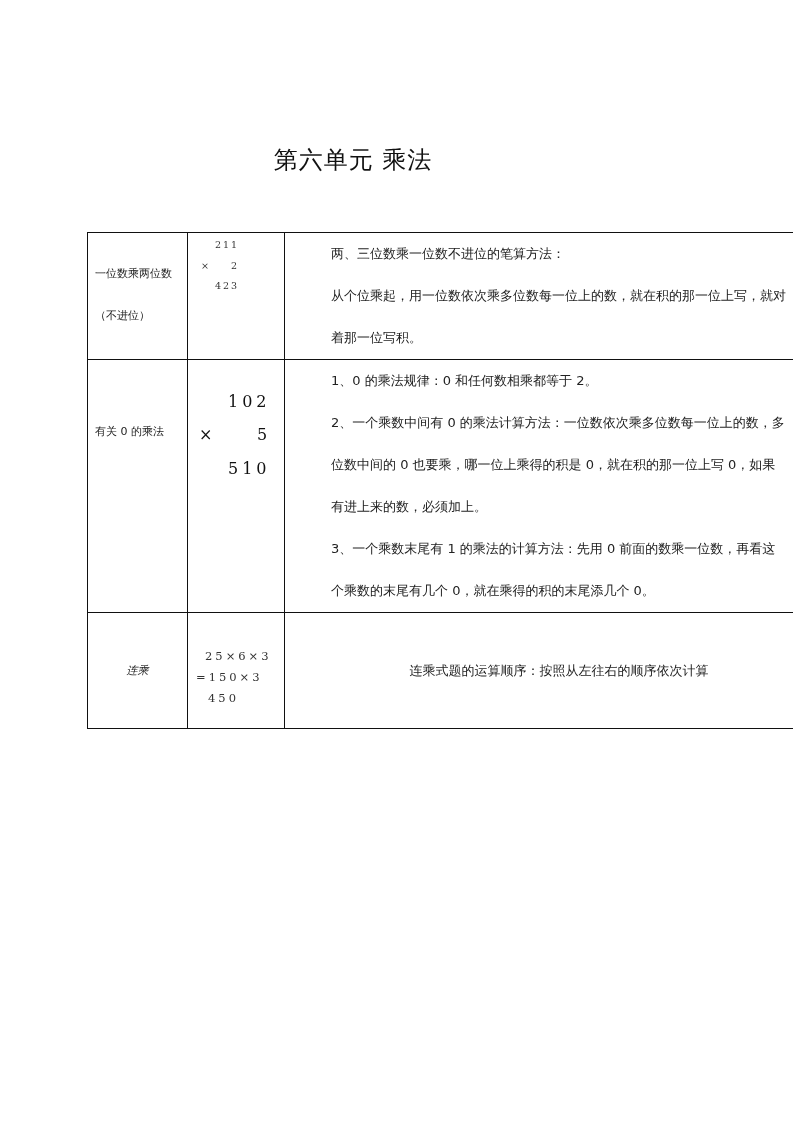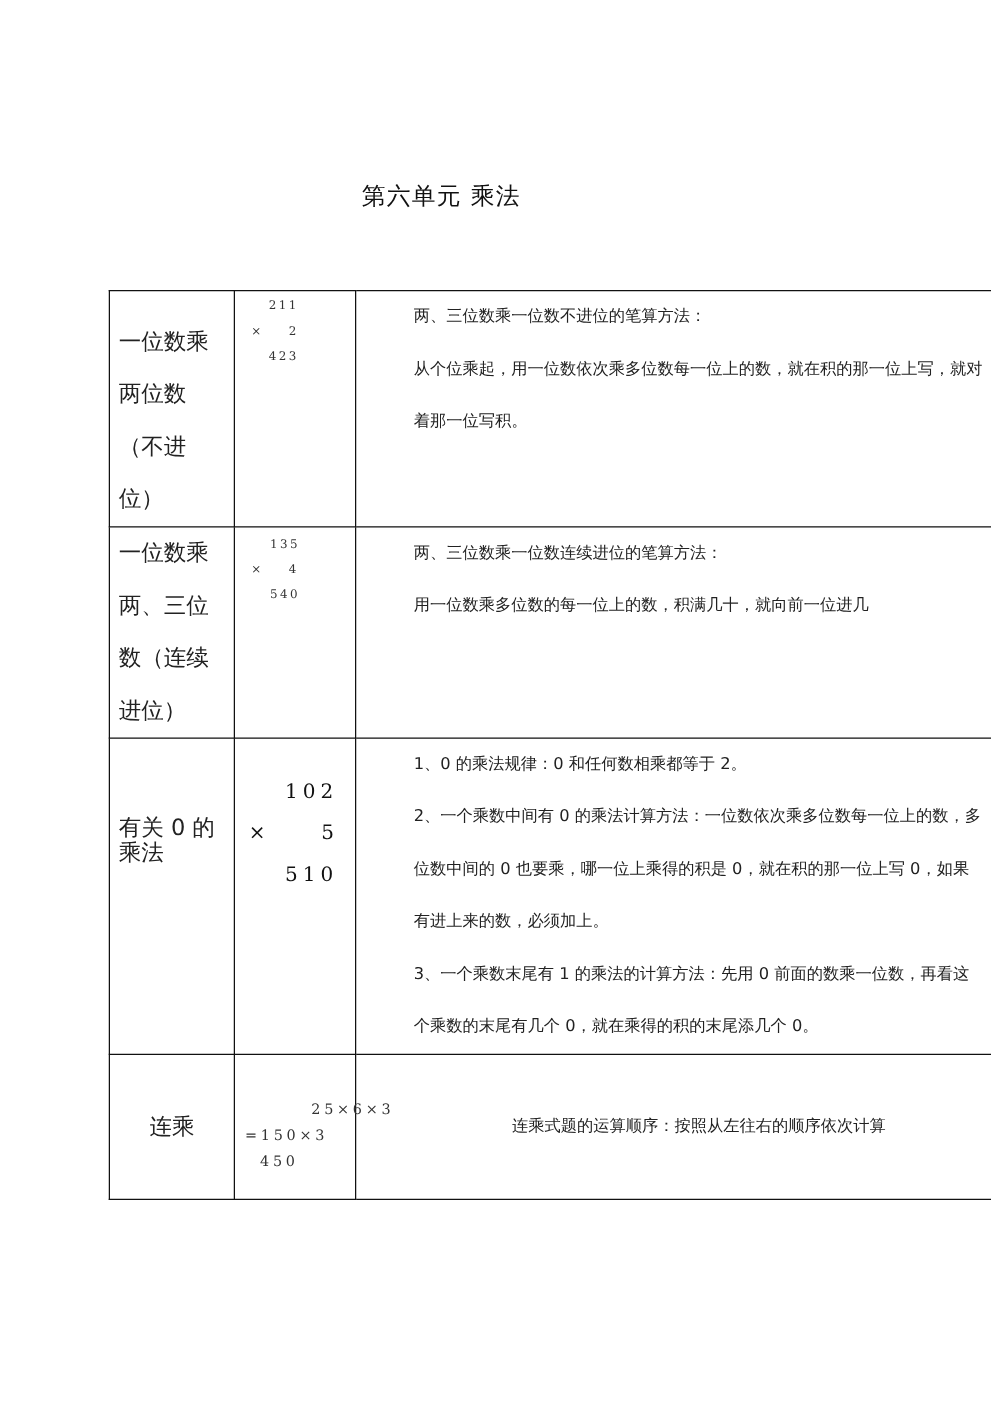--- a/index.html
+++ b/index.html
@@ -3,36 +3,36 @@
   <meta charset="utf-8">
   <style>
     html, body { margin: 0; padding: 0; background: #ffffff; }
     body {
       width: 793px; height: 1122px; position: relative; overflow: hidden;
       font-family: "DejaVu Sans", "Liberation Sans", sans-serif;
       color: #1a1a1a;
     }
     .title {
       position: absolute; top: 144px; left: 0; width: 706px;
-      text-align: center; font-size: 19px; letter-spacing: 1px;
+      text-align: center; font-size: 24px; letter-spacing: 1px;
       color: #111;
     }
     table.main {
       position: absolute; left: 87px; top: 232px;
       width: 706px; border-collapse: collapse; table-layout: fixed;
     }
     table.main td {
       border: 1.5px solid #111; vertical-align: top; padding: 0;
       font-size: 13px; color: #222;
     }
     col.c1 { width: 100px; }
     col.c2 { width: 97px; }
     col.c3 { width: 509px; }
 
-    .topic { padding: 6px 6px 0 7px; line-height: 42px; font-size: 18px; }
+    .topic { padding: 6px 6px 0 7px; line-height: 42px; font-size: 11px; }
     .topic.justify { text-align: justify; text-align-last: justify; }
     .topic.center { text-align: center; }
 
     .desc { padding: 8px 6px 0 7px; line-height: 42px; font-size: 13px; margin-left: 39px; }
     .desc p { margin: 0; }
 
     .calc {
       font-family: "DejaVu Serif", "Liberation Serif", serif;
       color: #333; font-size: 9.5px; letter-spacing: 2px;
       position: relative; height: 100%;
@@ -73,38 +73,20 @@
     </td>
     <td>
       <div class="desc" style="padding-top:0px;">
         <p>两、三位数乘一位数不进位的笔算方法：</p>
         <p>从个位乘起，用一位数依次乘多位数每一位上的数，就在积的那一位上写，就对着那一位写积。</p>
       </div>
     </td>
   </tr>
 
 
-  <tr class="row3">
-    <td>
-      <div class="topic" style="padding-top:0px;">一位数乘两、三位数（连续进位）</div>
-    </td>
-    <td>
-      <div class="calc">
-        <span class="ln" style="left:28px;top:8px;">135</span>
-        <span class="ln" style="left:13px;top:28px;">×    4</span>
-        <span class="ln" style="left:28px;top:48px;">540</span>
-      </div>
-    </td>
-    <td>
-      <div class="desc" style="padding-top:0px;">
-        <p>两、三位数乘一位数连续进位的笔算方法：</p>
-        <p>用一位数乘多位数的每一位上的数，积满几十，就向前一位进几</p>
-      </div>
-    </td>
-  </tr>
 
   <tr class="row4">
     <td style="vertical-align:top;">
       <div class="topic" style="padding-top:62px;line-height:20px;">有关 0 的乘法</div>
     </td>
     <td>
       <div class="calc big">
         <span class="ln" style="left:40px;top:32px;">102</span>
         <span class="ln" style="left:11px;top:65px;">×</span>
         <span class="ln" style="left:69px;top:65px;">5</span>
@@ -115,25 +97,25 @@
       <div class="desc" style="padding-top:0px;">
         <p>1、0 的乘法规律：0 和任何数相乘都等于 2。</p>
         <p>2、一个乘数中间有 0 的乘法计算方法：一位数依次乘多位数每一位上的数，多位数中间的 0 也要乘，哪一位上乘得的积是 0，就在积的那一位上写 0，如果有进上来的数，必须加上。</p>
         <p>3、一个乘数末尾有 1 的乘法的计算方法：先用 0 前面的数乘一位数，再看这个乘数的末尾有几个 0，就在乘得的积的末尾添几个 0。</p>
       </div>
     </td>
   </tr>
 
   <tr class="row5">
     <td style="vertical-align:middle;">
-      <div class="topic center" style="padding:0;line-height:20px;">连乘</div>
+      <div class="topic center" style="padding:0;line-height:20px;font-style:italic;">连乘</div>
     </td>
     <td>
       <div class="calc" style="font-size:11.5px;letter-spacing:3px;">
-        <span class="ln" style="left:17px;top:36px;margin-left:44px;">25×6×3</span>
+        <span class="ln" style="left:17px;top:36px;">25×6×3</span>
         <span class="ln" style="left:8px;top:57px;">=150×3</span>
         <span class="ln" style="left:20px;top:78px;">450</span>
       </div>
     </td>
     <td style="vertical-align:middle;">
       <div class="desc" style="padding-top:0;line-height:20px;text-align:center;">
         <p>连乘式题的运算顺序：按照从左往右的顺序依次计算</p>
       </div>
     </td>
   </tr>

